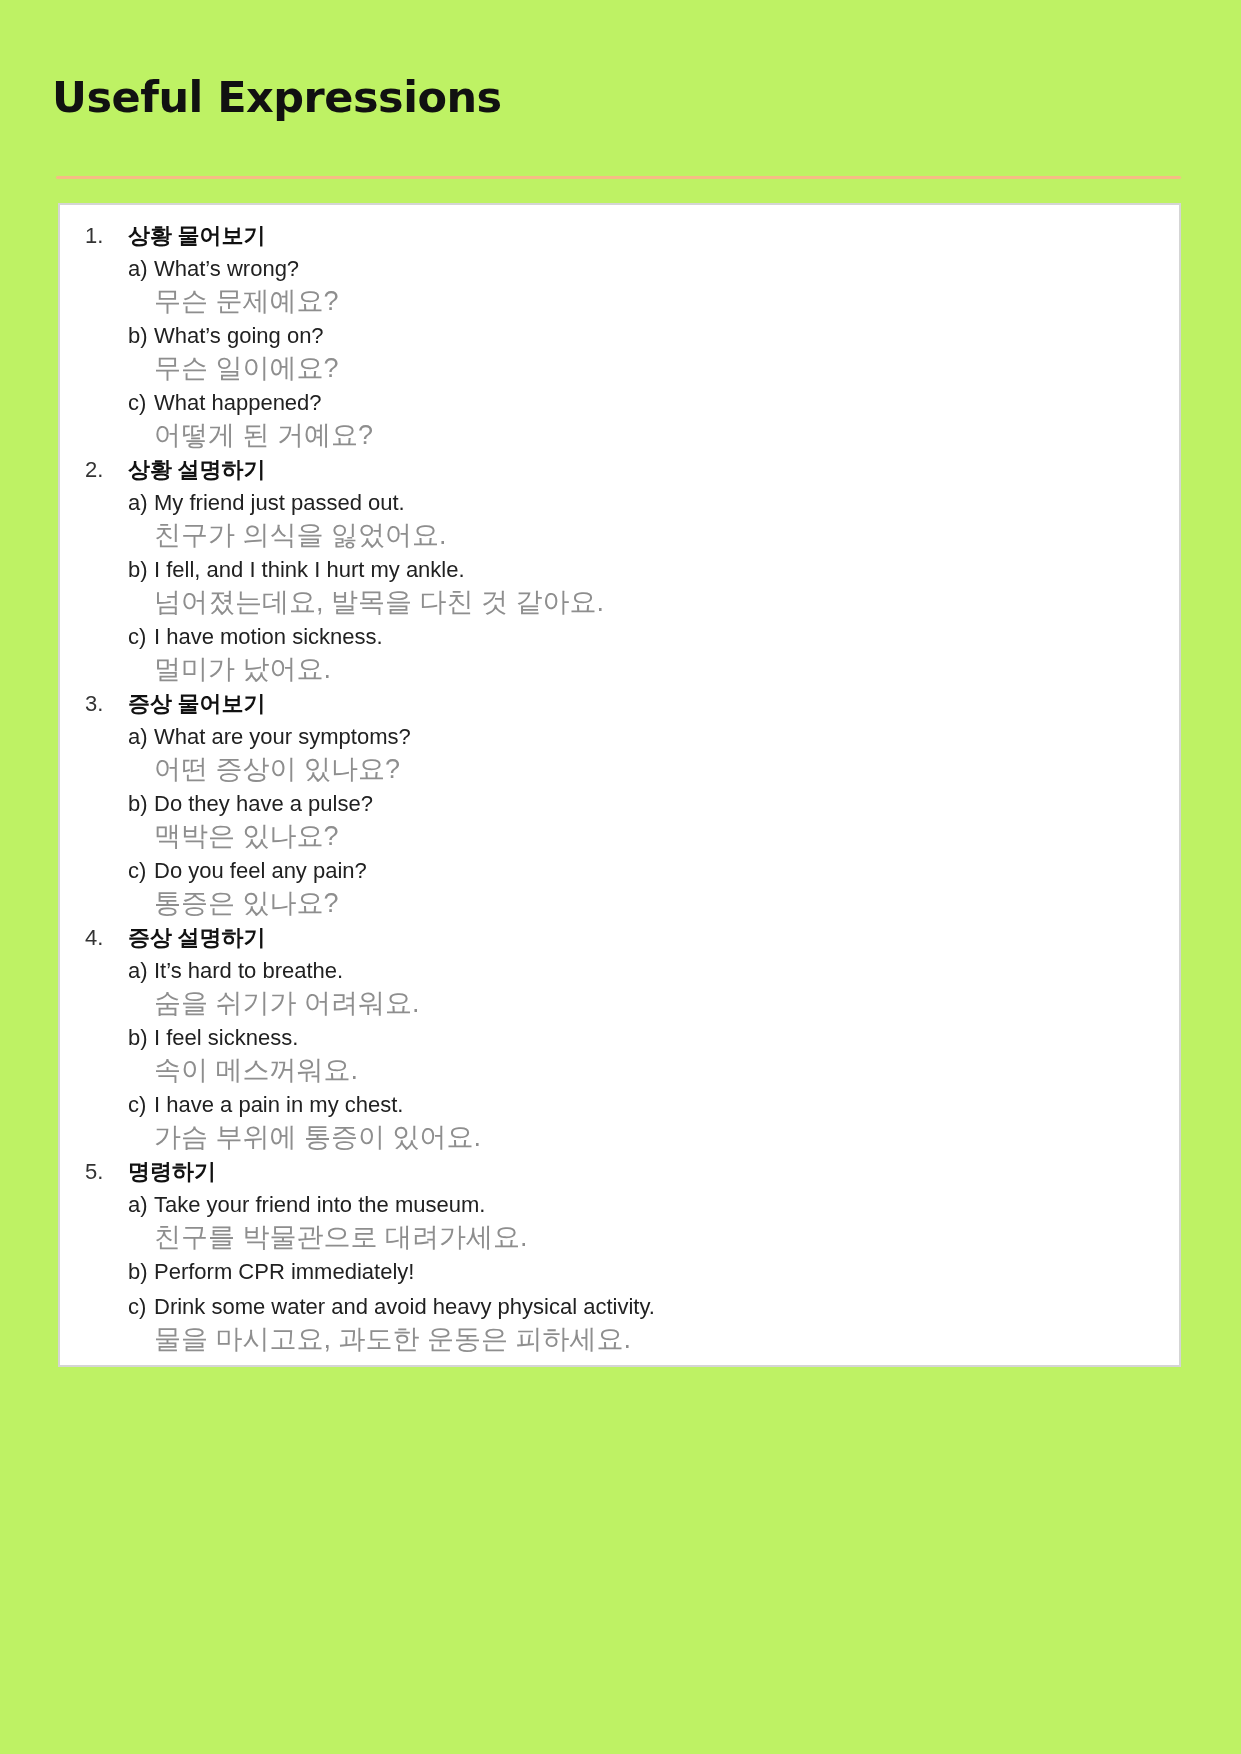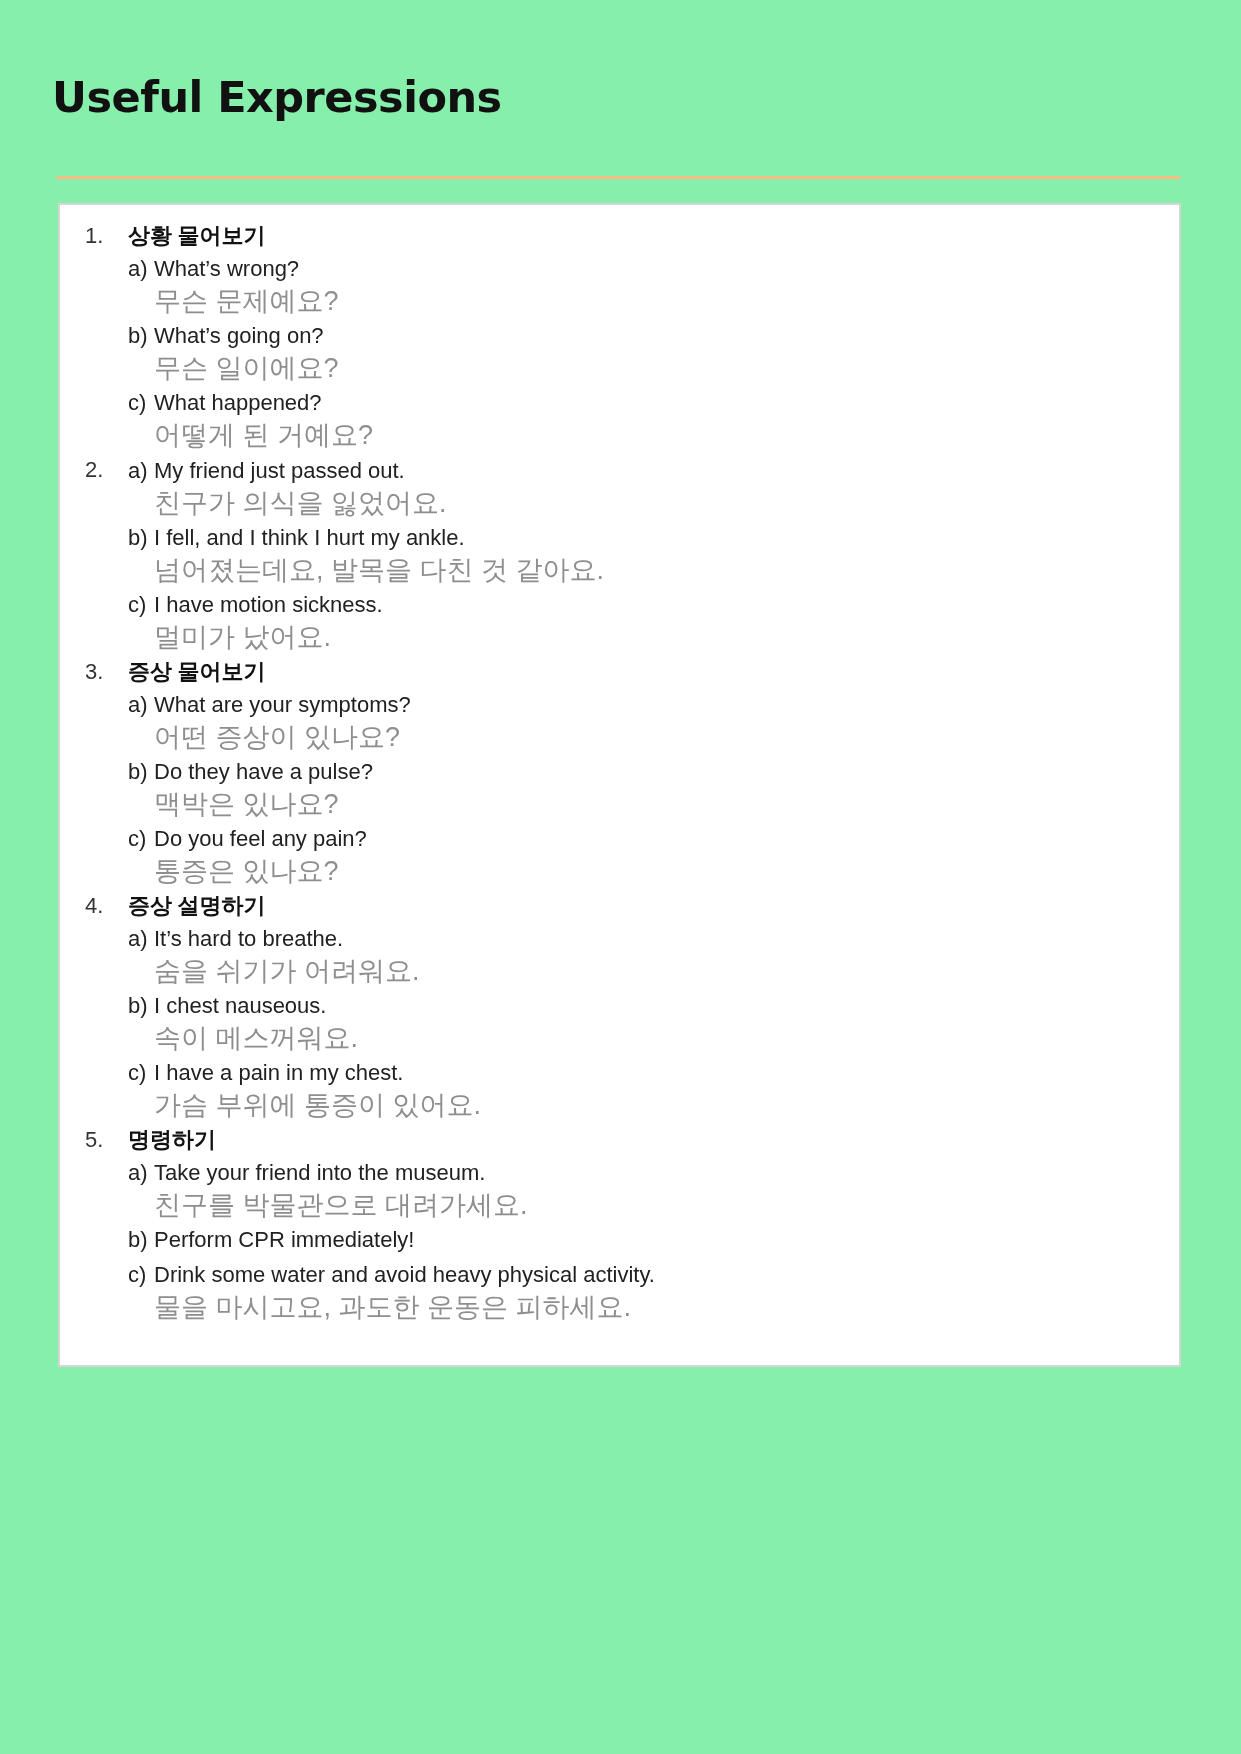--- a/index.html
+++ b/index.html
@@ -1,20 +1,20 @@
 <!DOCTYPE html>
 <html lang="en" style="--accent: #F6BC84; --border: #D5D5D5; --heading: #111111; --en: #212121; --ko: #8E8E8E;"><head>
 <meta charset="utf-8">
 <style>
   html, body { margin: 0; padding: 0; background: #ffffff; }
   .page {
     position: relative;
     width: 1241px;
     height: 1754px;
-    background: #86efac;
+    background: #bef264;
     font-family: "Liberation Sans", "DejaVu Sans", sans-serif;
     box-sizing: border-box;
   }
   .title {
     margin: 0;
     position: absolute;
     left: 52px;
     top: 72px;
     font-size: 43px;
     font-weight: 700;
@@ -106,20 +106,21 @@
     </div>
     <div class="ko">어떻게 된 거예요?</div>
   </div>
 </div>
     </div>
   </li>
 
   <li class="section">
     <span class="num">2.</span>
     <div class="section-body">
+      <div class="section-title">상황 설명하기</div>
       <div class="items">
   <div class="pair">
     <div class="en-row">
       <span class="letter">a)</span>
       <span class="en-text">My friend just passed out.</span>
     </div>
     <div class="ko">친구가 의식을 잃었어요.</div>
   </div>
 
   <div class="pair">
@@ -182,21 +183,21 @@
     <div class="en-row">
       <span class="letter">a)</span>
       <span class="en-text">It’s hard to breathe.</span>
     </div>
     <div class="ko">숨을 쉬기가 어려워요.</div>
   </div>
 
   <div class="pair">
     <div class="en-row">
       <span class="letter">b)</span>
-      <span class="en-text">I chest nauseous.</span>
+      <span class="en-text">I feel sickness.</span>
     </div>
     <div class="ko">속이 메스꺼워요.</div>
   </div>
 
   <div class="pair">
     <div class="en-row">
       <span class="letter">c)</span>
       <span class="en-text">I have a pain in my chest.</span>
     </div>
     <div class="ko">가슴 부위에 통증이 있어요.</div>

